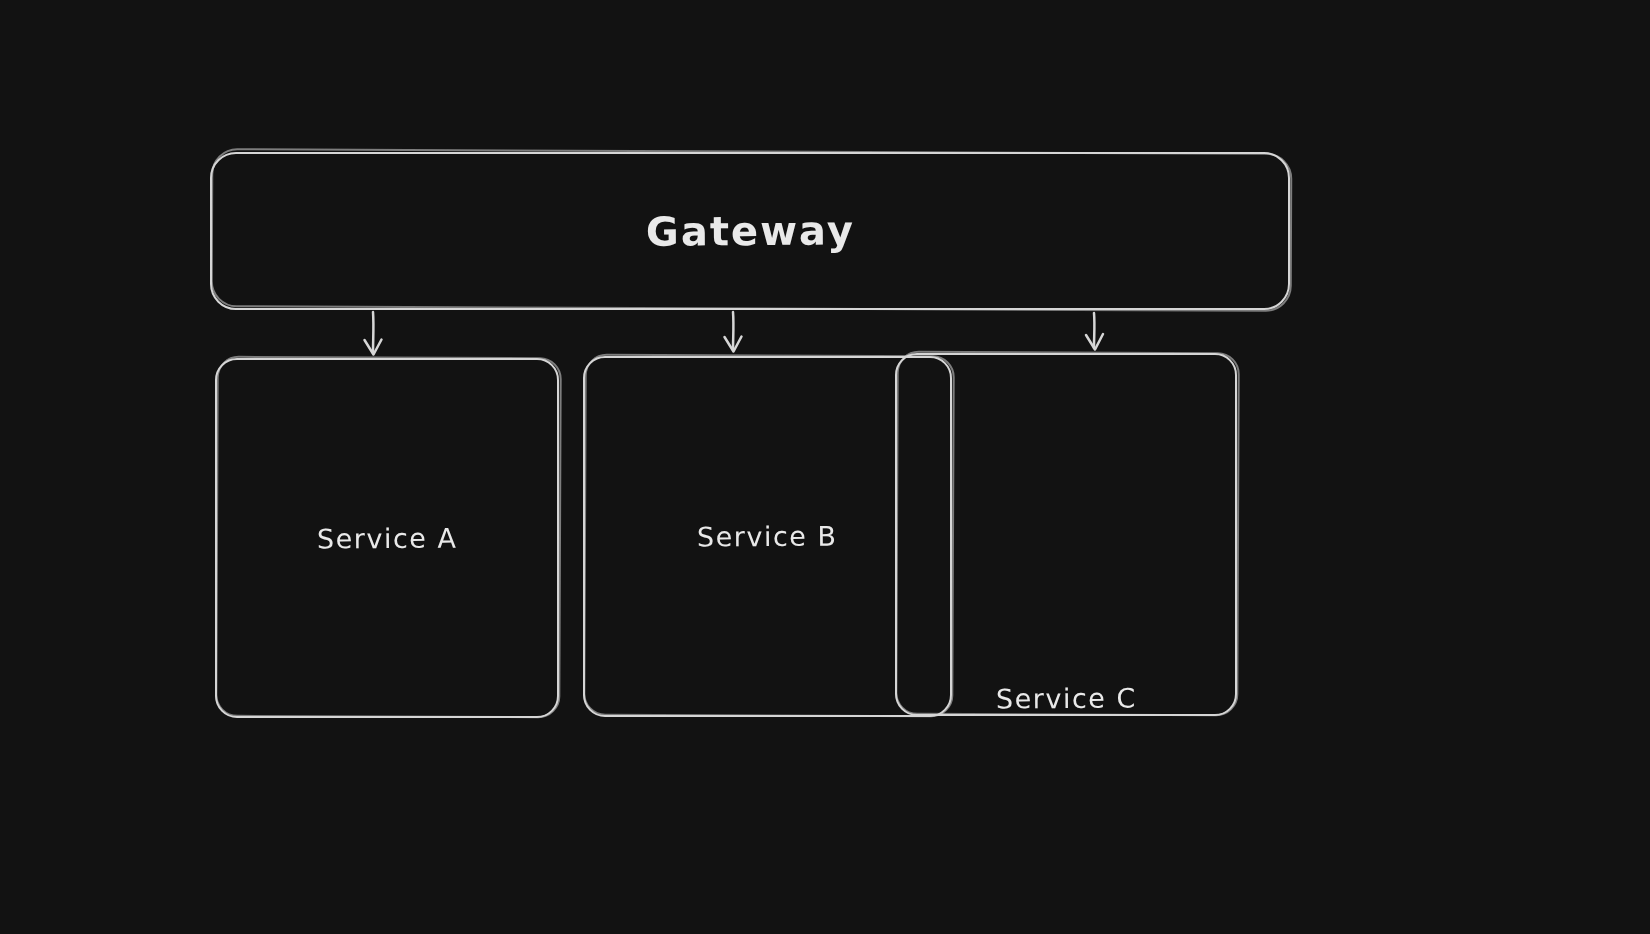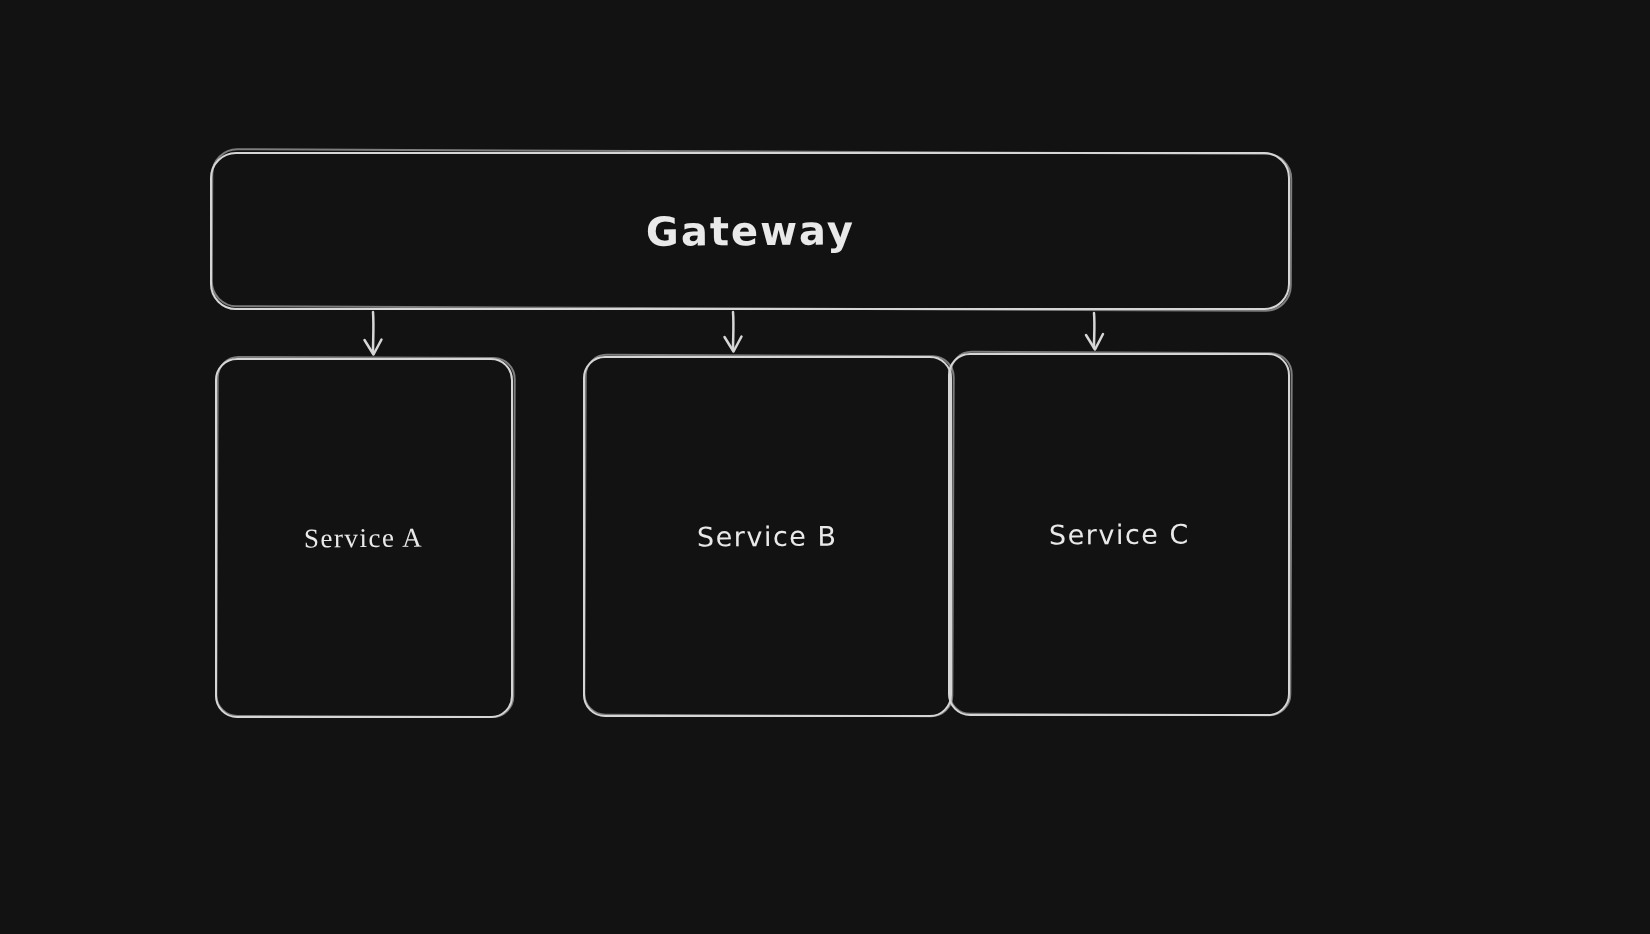--- a/index.html
+++ b/index.html
@@ -56,23 +56,23 @@
     width: 1080px; height: 158px;
     border-radius: 26px;
   }
   .node-gateway .node-label {
     font-size: 40px;
     font-weight: bold;
     letter-spacing: 2px;
   }
   .node-service { border-radius: 22px; }
   .node-service .node-label { font-size: 27px; }
-  .node-service-a { left: 215px; top: 358px; width: 298px; height: 360px; font-family: Liberation Serif, serif; }
+  .node-service-a { left: 215px; top: 358px; width: 344px; height: 360px; }
   .node-service-b { left: 583px; top: 356px; width: 369px; height: 361px; }
-  .node-service-c { left: 948px; top: 353px; width: 342px; height: 363px; }
+  .node-service-c { left: 895px; top: 353px; width: 342px; height: 363px; align-items: flex-end; }
   
   svg.edges {
     position: absolute;
     left: 0; top: 0;
     width: 1650px;
     height: 934px;
     color: var(--stroke);
     pointer-events: none;
   }
   svg.edges path {

